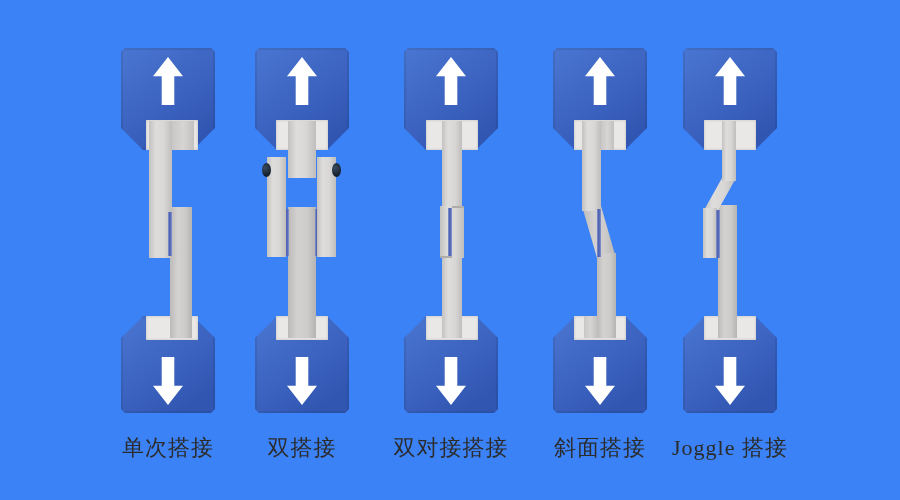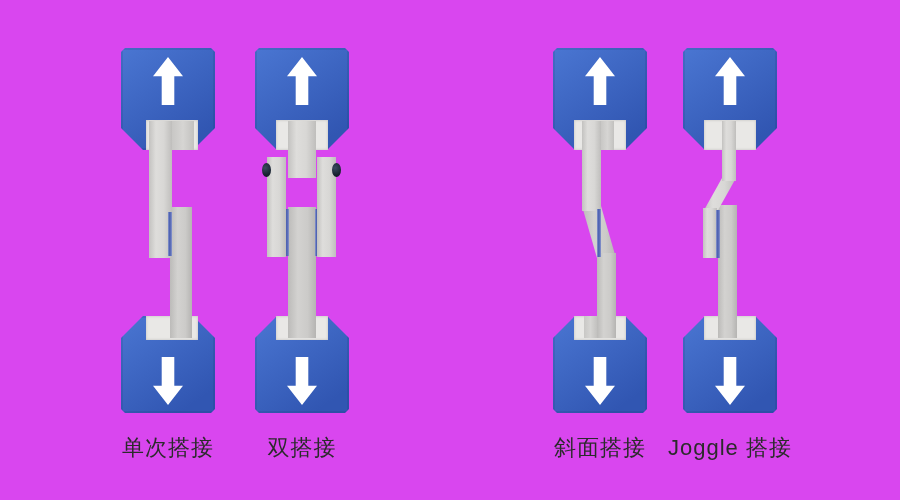--- a/index.html
+++ b/index.html
@@ -8,22 +8,22 @@
     --strip-light:#d9d8d6;
     --strip-dark:#c9c8c6;
     --slot-light:#e9e8e6;
     --adhesive-blue:#4459ae;
     --bolt-dark:#141e2c;
     --arrow-white:#ffffff;
     --label-text:#2b2b2b;
   }
   html,body{margin:0;padding:0;background:#fff;}
   .canvas{
-    position:relative;width:900px;height:500px;background:#d946ef;overflow:hidden;
-    font-family:Liberation Sans, sans-serif;
+    position:relative;width:900px;height:500px;background:#3b82f6;overflow:hidden;
+    font-family:Liberation Serif, serif;
   }
   .specimen{position:absolute;top:0;width:150px;height:500px;}
   
   .grip{
     position:absolute;left:28px;width:94px;
     background:linear-gradient(145deg,var(--grip-blue-light) 0%,var(--grip-blue-dark) 85%);
     box-shadow:inset 0 0 0 2px rgba(20,40,90,.12);
   }
   .grip-top{
     top:48px;height:102px;
@@ -100,20 +100,35 @@
     <div class="strip" style="left:90px;top:157px;width:19px;height:100px"></div>
     <div class="bolt" style="left:35px;top:163px"></div>
     <div class="bolt" style="left:105px;top:163px"></div>
     <div class="grip grip-bottom"></div>
     <div class="slot" style="left:49px;top:316px;width:52px;height:24px"></div>
     <div class="strip strip-dark" style="left:61px;top:316px;width:28px;height:22px"></div>
     <div class="arrow arrow-down" style="left:60px"></div>
     <div class="label">双搭接</div>
   </div>
 
+  <div class="specimen" style="left:376px">
+    <div class="grip grip-top"></div>
+    <div class="arrow arrow-up" style="left:60px"></div>
+    <div class="slot" style="left:50px;top:120px;width:52px;height:30px"></div>
+    <div class="strip" style="left:66px;top:121px;width:20px;height:219px"></div>
+    <div class="strip" style="left:64px;top:206px;width:24px;height:52px"></div>
+    <div class="glue" style="left:72px;top:208px;height:50px"></div>
+    <div class="notch" style="left:76px;top:206px;width:12px"></div>
+    <div class="notch" style="left:64px;top:256px;width:12px"></div>
+    <div class="grip grip-bottom"></div>
+    <div class="slot" style="left:50px;top:316px;width:52px;height:24px"></div>
+    <div class="strip" style="left:66px;top:316px;width:20px;height:22px"></div>
+    <div class="arrow arrow-down" style="left:60px"></div>
+    <div class="label">双对接搭接</div>
+  </div>
 
   <div class="specimen" style="left:655px">
     <div class="grip grip-top"></div>
     <div class="arrow arrow-up" style="left:60px"></div>
     <div class="slot" style="left:49px;top:120px;width:52px;height:30px"></div>
     <div class="strip strip-dark" style="left:63px;top:205px;width:19px;height:135px"></div>
     <div class="strip poly" style="left:48px;top:178px;width:33px;height:34px;clip-path:polygon(57.6% 0,100% 0,42.4% 100%,0 100%)"></div>
     <div class="strip" style="left:67px;top:121px;width:14px;height:60px"></div>
     <div class="strip" style="left:48px;top:208px;width:14px;height:50px"></div>
     <div class="glue" style="left:61px;top:210px;height:48px"></div>

